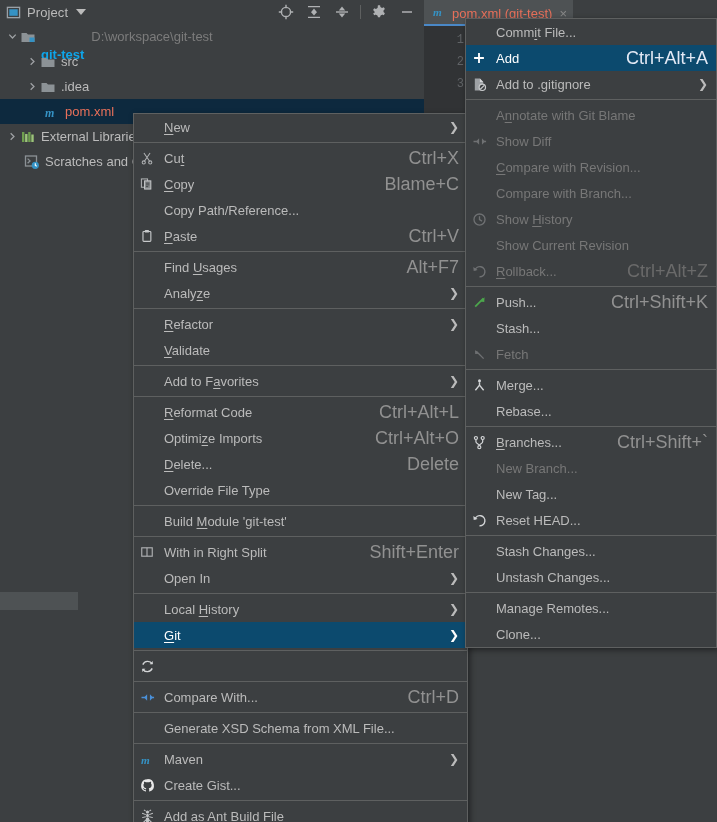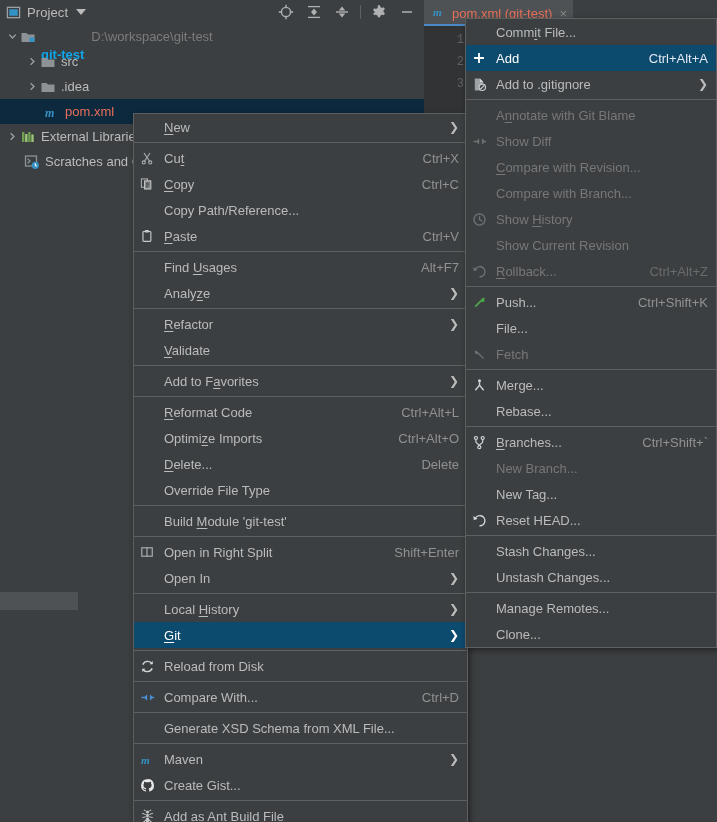--- a/index.html
+++ b/index.html
@@ -87,21 +87,21 @@
 
   .mi {
     display:flex; align-items:center; height:26px; padding:0 8px 0 0;
     position:relative; white-space:nowrap;
   }
   .mi.sel { background:#0c4a6e; color:#FFFFFF; }
   .mi.disabled { color:#777777; }
   .mi .mi-ico { width:26px; height:16px; flex:none; display:flex; align-items:center; justify-content:center; }
   .mi .mi-ico svg { display:block; }
   .mi .mi-label { flex:1; padding-left:4px; }
-  .mi .mi-key { color:#919191; padding-left:18px; font-size:13px; }
+  .mi .mi-key { color:#919191; padding-left:18px; font-size:18px; }
   .mi.sel .mi-key { color:#E3E9F5; }
   .mi.disabled .mi-key { color:#6A6A6A; }
   .mi .mi-arrow { width:10px; text-align:center; color:#BBBBBB; font-size:12px; margin-left:10px; }
   .mi.sel .mi-arrow { color:#fff; }
   .sep { height:1px; background:#5E6060; margin:2px 0; }
   u { text-decoration: underline; text-underline-offset:2px; }
 </style>
 </head>
 <body>
 
@@ -287,21 +287,21 @@
       </div>
       <div class="mi">
         <span class="mi-ico">
           <svg viewBox="0 0 16 16" width="14" height="14">
             <rect x="1.6" y="2.2" width="7" height="9.5" fill="none" stroke="#AFB1B3" stroke-width="1.2"></rect>
             <rect x="5.2" y="4.4" width="7.2" height="9.4" fill="#888B8D" stroke="#C7C9CB" stroke-width="1.1"></rect>
             <path d="M6.8 7h4M6.8 9h4M6.8 11h2.6" stroke="#3C3F41" stroke-width="1"></path>
           </svg>
         </span>
         <span class="mi-label"><u>C</u>opy</span>
-        <span class="mi-key">Ctrl+C</span>
+        <span class="mi-key">Blame+C</span>
       </div>
       <div class="mi">
         <span class="mi-ico"></span>
         <span class="mi-label">Copy Path/Reference...</span>
       </div>
       <div class="mi">
         <span class="mi-ico">
           <svg viewBox="0 0 16 16" width="14" height="14">
             <rect x="3.4" y="2.8" width="9" height="11.4" rx="1" fill="none" stroke="#C7C9CB" stroke-width="1.3"></rect>
             <rect x="5.6" y="1.2" width="4.6" height="2.8" rx="0.6" fill="#C7C9CB"></rect>
@@ -363,21 +363,21 @@
         <span class="mi-label">Build <u>M</u>odule 'git-test'</span>
       </div>
       <div class="sep"></div>
       <div class="mi">
         <span class="mi-ico">
           <svg viewBox="0 0 16 16" width="14" height="14">
             <rect x="2" y="3.2" width="12" height="9.6" fill="none" stroke="#AFB1B3" stroke-width="1.3"></rect>
             <path d="M8 3.2V12.8" stroke="#AFB1B3" stroke-width="1.3"></path>
           </svg>
         </span>
-        <span class="mi-label">Open in Right Split</span>
+        <span class="mi-label">With in Right Split</span>
         <span class="mi-key">Shift+Enter</span>
       </div>
       <div class="mi">
         <span class="mi-ico"></span>
         <span class="mi-label">Open In</span>
         <span class="mi-arrow">❯</span>
       </div>
       <div class="sep"></div>
       <div class="mi">
         <span class="mi-ico"></span>
@@ -392,21 +392,20 @@
       <div class="sep"></div>
       <div class="mi">
         <span class="mi-ico">
           <svg viewBox="0 0 16 16" width="15" height="15">
             <path d="M13 5.3A5.6 5.6 0 003 6" fill="none" stroke="#D3D5D7" stroke-width="1.5"></path>
             <path d="M3 10.7A5.6 5.6 0 0013 10" fill="none" stroke="#D3D5D7" stroke-width="1.5"></path>
             <path d="M13.6 2.2v3.4h-3.4z" fill="#D3D5D7"></path>
             <path d="M2.4 13.8v-3.4h3.4z" fill="#D3D5D7"></path>
           </svg>
         </span>
-        <span class="mi-label">Reload from Disk</span>
       </div>
       <div class="sep"></div>
       <div class="mi">
         <span class="mi-ico">
           <svg viewBox="0 0 16 16" width="15" height="15">
             <path d="M1.6 8h5M15 8h-4" stroke="#4A90D9" stroke-width="1.5"></path>
             <path d="M7.6 4.6L4.4 8l3.2 3.4" fill="#4A90D9"></path>
             <path d="M10.6 4.6L13.8 8l-3.2 3.4" fill="#4A90D9"></path>
           </svg>
         </span>
@@ -528,21 +527,21 @@
           <svg viewBox="0 0 16 16" width="15" height="15">
             <path d="M3.4 12.4L12.2 3.6" stroke="#4CA64C" stroke-width="1.8"></path>
             <path d="M13.4 2.4l-.3 5-4.7-.4z" fill="#4CA64C"></path>
           </svg>
         </span>
         <span class="mi-label">Push...</span>
         <span class="mi-key">Ctrl+Shift+K</span>
       </div>
       <div class="mi">
         <span class="mi-ico"></span>
-        <span class="mi-label">File...</span>
+        <span class="mi-label">Stash...</span>
       </div>
       <div class="mi disabled">
         <span class="mi-ico">
           <svg viewBox="0 0 16 16" width="15" height="15">
             <path d="M12.4 12.4L4.6 4.6" stroke="#6F7173" stroke-width="1.5"></path>
             <path d="M3.2 3.2l.2 4.2 4-.3z" fill="#6F7173"></path>
           </svg>
         </span>
         <span class="mi-label">Fetch</span>
       </div>

